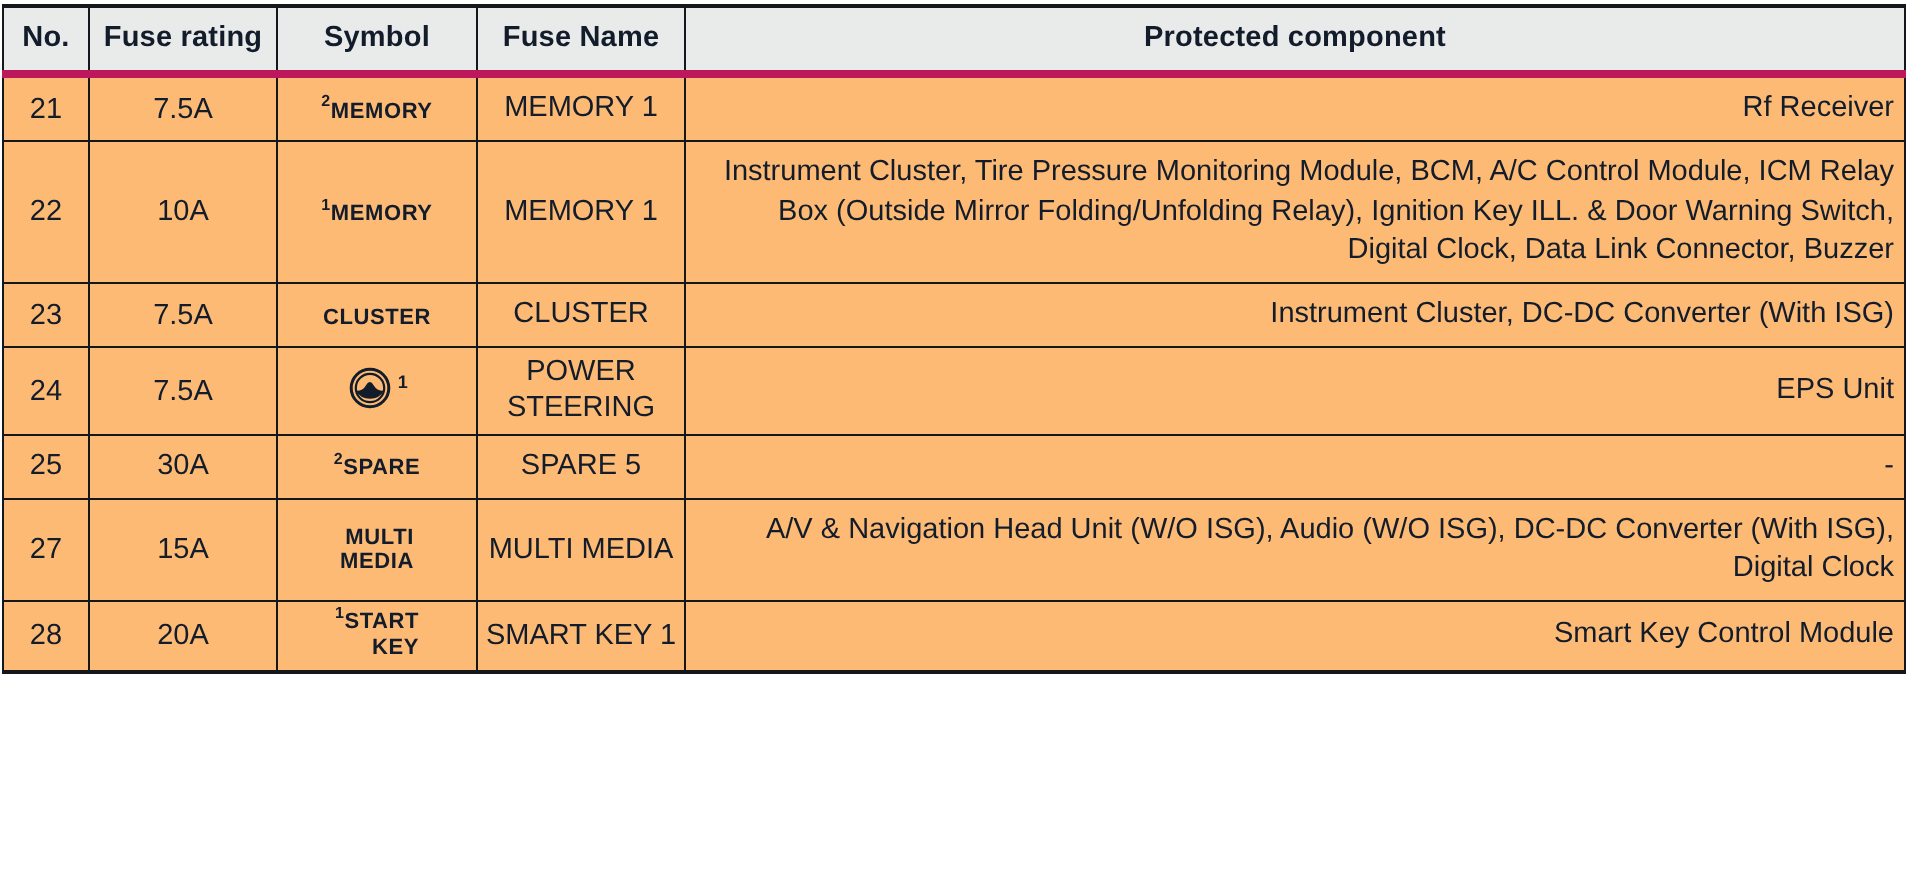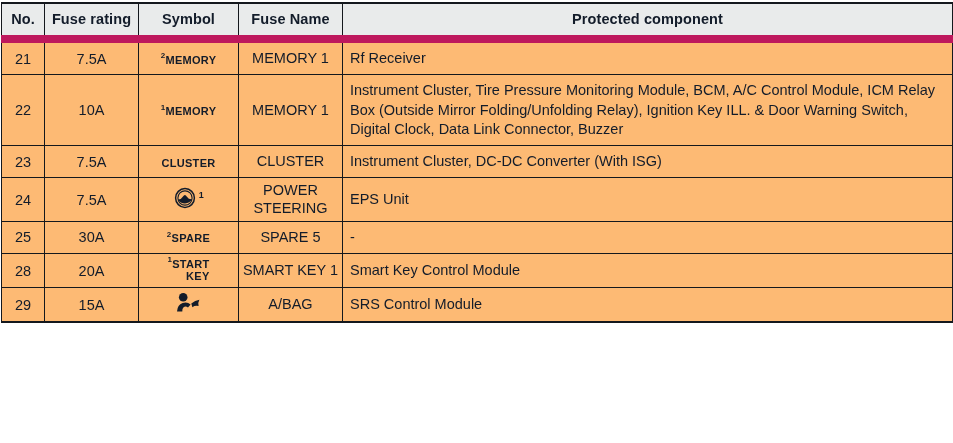--- a/index.html
+++ b/index.html
@@ -35,21 +35,21 @@
 
   table.fuse-table col.c-no      { width: 43px; }
   table.fuse-table col.c-rating  { width: 94px; }
   table.fuse-table col.c-symbol  { width: 100px; }
   table.fuse-table col.c-name    { width: 104px; }
   table.fuse-table col.c-prot    { width: 610px; }
 
   thead th {
     background: #e9ebeb;
     border-right: 1px solid #14181d;
-    border-bottom: 8px solid #be185d;
+    border-bottom: 4px solid #be185d;
     font-size: 14.5px;
     font-weight: bold;
     letter-spacing: 0.1px;
     padding: 7px 4px 8px 4px;
     text-align: center;
     color: #131c2a;
   }
   thead th:last-child { border-right: none; }
 
   tbody td {
@@ -66,21 +66,21 @@
   td.cell-no,
   td.cell-rating,
   td.cell-symbol,
   td.cell-name {
     text-align: center;
     padding: 4px 2px;
   }
   td.cell-name { line-height: 1.18; }
 
   td.cell-prot {
-    text-align: left;
+    text-align: right;
     padding: 6px 5px 6px 7px;
     line-height: 1.33;
     vertical-align: middle;
   }
 
   
   .sym {
     display: inline-block;
     line-height: 1;
     font-weight: bold;
@@ -195,42 +195,36 @@
         <td class="cell-no">25</td>
         <td class="cell-rating">30A</td>
         <td class="cell-symbol">
           <span class="sym sym-text"><span class="sup">2</span><span>SPARE</span></span>
         </td>
         <td class="cell-name">SPARE 5</td>
         <td class="cell-prot">-</td>
       </tr>
 
 
+      <tr>
+        <td class="cell-no">27</td>
+        <td class="cell-rating">15A</td>
+        <td class="cell-symbol">
+          <span class="sym sym-text sym-two-line"><span>MULTI</span><br><span>MEDIA</span></span>
+        </td>
+        <td class="cell-name">MULTI MEDIA</td>
+        <td class="cell-prot">A/V &amp; Navigation Head Unit (W/O ISG), Audio (W/O ISG), DC-DC Converter (With ISG), Digital Clock</td>
+      </tr>
 
       <tr>
         <td class="cell-no">28</td>
         <td class="cell-rating">20A</td>
         <td class="cell-symbol">
           <span class="sym sym-text sym-two-line"><span class="sup">1</span><span>START</span><br><span>KEY</span></span>
         </td>
         <td class="cell-name">SMART KEY 1</td>
         <td class="cell-prot">Smart Key Control Module</td>
       </tr>
 
-      <tr>
-        <td class="cell-no">29</td>
-        <td class="cell-rating">15A</td>
-        <td class="cell-symbol">
-          <span class="sym sym-graphic">
-            <svg width="30" height="22" viewBox="0 0 30 22" aria-hidden="true">
-              <circle cx="9.2" cy="5.2" r="4.3" fill="#131c2a"></circle>
-              <path d="M3.0 19.4 Q3.4 13.0 8.6 11.0 Q13.2 9.3 16.6 12.6 L14.0 15.6 Q11.6 13.6 9.6 15.2 Q8.0 16.5 8.3 19.4 Z" fill="#131c2a"></path>
-              <path d="M17.3 11.6 Q21.0 8.4 25.4 7.8 Q23.6 11.0 24.6 14.0 Q21.0 13.2 18.4 15.2 Z" fill="#131c2a"></path>
-            </svg>
-          </span>
-        </td>
-        <td class="cell-name">A/BAG</td>
-        <td class="cell-prot">SRS Control Module</td>
-      </tr>
 
     </tbody>
   </table>
 </div>
 
 </body></html>

